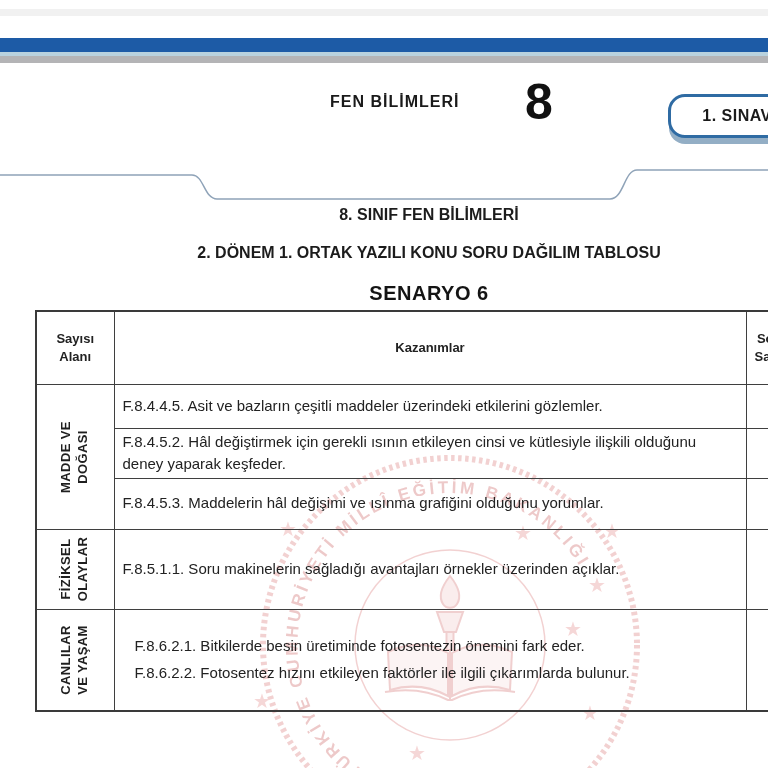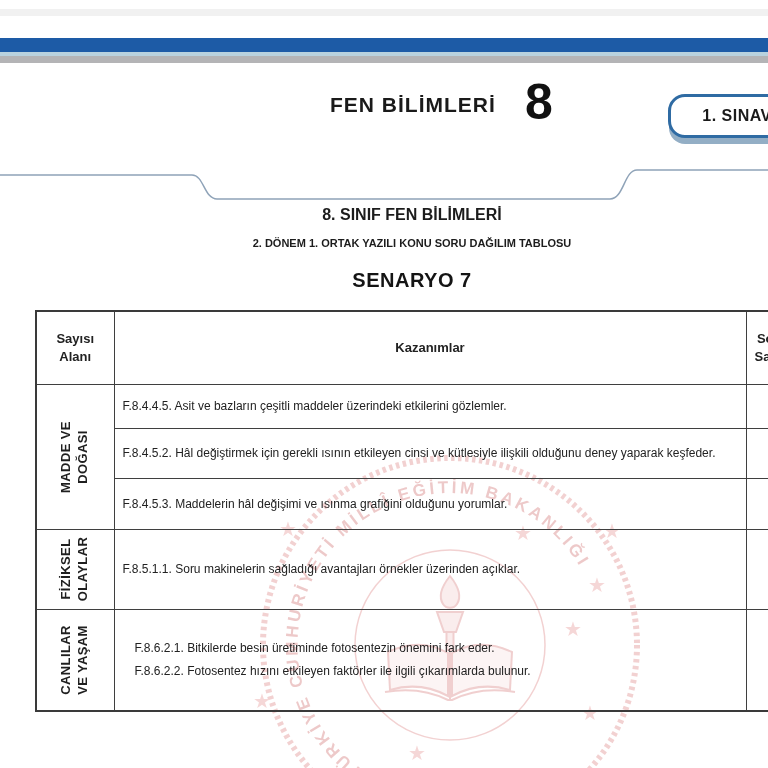--- a/index.html
+++ b/index.html
@@ -8,34 +8,34 @@
     background:#ffffff;font-family:"Liberation Sans","DejaVu Sans",sans-serif;
     -webkit-font-smoothing:antialiased;
   }
   .abs{position:absolute;}
   
   .band-faint{top:9px;left:0;width:768px;height:7px;background:#f1f1f1;}
   .band-blue{top:38px;left:0;width:768px;height:14px;background:#1d5ba6;}
   .band-lightblue{top:52px;left:0;width:768px;height:4px;background:#b9d2de;}
   .band-gray{top:56px;left:0;width:768px;height:7px;background:#b4b4b6;}
   
-  .subject-title{top:93px;left:330px;font-size:21px;font-weight:900;letter-spacing:1px;color:#1a1a1a;z-index:3;}
+  .subject-title{top:93px;left:330px;font-size:16px;font-weight:900;letter-spacing:1px;color:#1a1a1a;z-index:3;}
   .grade-number{top:73px;left:525px;font-size:50px;font-weight:900;color:#111;z-index:3;}
   .exam-tab{
     top:94px;left:668px;width:132px;height:38px;background:#fff;
     border:3px solid #2f6ba3;border-radius:17px 0 0 17px;
     box-shadow:0 7px 0 -1px #93aec5;z-index:3;
     display:flex;align-items:center;justify-content:center;
     font-size:16px;font-weight:bold;color:#1a1a1a;letter-spacing:0.5px;
   }
   .tabline-svg{top:0;left:0;z-index:2;pointer-events:none;}
   
-  .titles{top:206px;left:412px;transform:translateX(-50%);text-align:center;z-index:3;white-space:nowrap;}
+  .titles{top:206px;left:429px;transform:translateX(-50%);text-align:center;z-index:3;white-space:nowrap;}
   .title-line1{font-size:16px;font-weight:bold;color:#1c1c1c;}
-  .title-line2{font-size:11px;font-weight:bold;color:#1c1c1c;margin-top:13px;}
+  .title-line2{font-size:16px;font-weight:bold;color:#1c1c1c;margin-top:20px;}
   .scenario{font-size:20px;font-weight:bold;color:#141414;margin-top:20px;letter-spacing:0.5px;}
   
   .watermark-svg{top:0;left:0;z-index:1;pointer-events:none;}
   
   table.dist{
     position:absolute;top:310px;left:35px;z-index:2;
     border-collapse:collapse;table-layout:fixed;width:762px;
     border:2px solid #3a3a3a;background:transparent;
   }
   table.dist th, table.dist td{
@@ -43,21 +43,21 @@
     vertical-align:middle;color:#222;
   }
   th.hdr{font-size:13px;font-weight:bold;text-align:center;line-height:1.35;color:#1f1f1f;}
   td.area-cell{position:relative;padding:0;}
   .area-rot{
     position:absolute;top:50%;left:50%;width:170px;
     transform:translate(-50%,-50%) rotate(-90deg);
     text-align:center;font-size:13px;font-weight:bold;line-height:1.3;
     letter-spacing:0.4px;color:#1f1f1f;white-space:nowrap;
   }
-  td.kazanim-cell{font-size:12px;line-height:1.5;color:#2a2a2a;}
+  td.kazanim-cell{font-size:15px;line-height:1.5;color:#2a2a2a;}
   td.soru-cell{font-size:13.5px;text-align:center;color:#2a2a2a;}
   .kz-line{margin:5px 12px;}
 </style>
 </head>
 <body>
 
 <div class="abs band-faint"></div>
 <div class="abs band-blue"></div>
 <div class="abs band-lightblue"></div>
 <div class="abs band-gray"></div>
@@ -108,21 +108,21 @@
       <path d="M512 652 Q480 637 452 653 L452 696 Q480 681 510 690 Z"></path>
       <path d="M385 692 Q420 686 448 700 L452 700 Q480 686 515 692" fill="none"></path>
       <line x1="450" y1="650" x2="450" y2="700"></line>
     </g>
   </g>
 </svg>
 
 <div class="abs titles">
   <div class="title-line1">8. SINIF FEN BİLİMLERİ</div>
   <div class="title-line2">2. DÖNEM 1. ORTAK YAZILI KONU SORU DAĞILIM TABLOSU</div>
-  <div class="scenario">SENARYO 7</div>
+  <div class="scenario">SENARYO 6</div>
 </div>
 
 <table class="dist">
   <colgroup>
       <col style="width:78px">
       <col style="width:632px">
       <col style="width:52px">
     </colgroup>
   <tbody>
       <tr style="height:73px">

